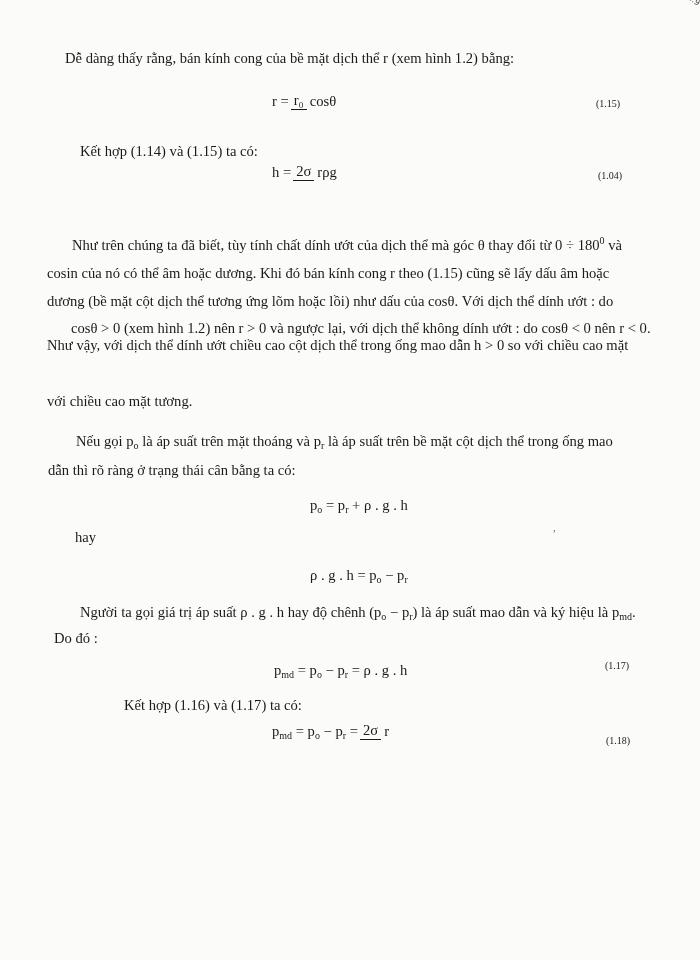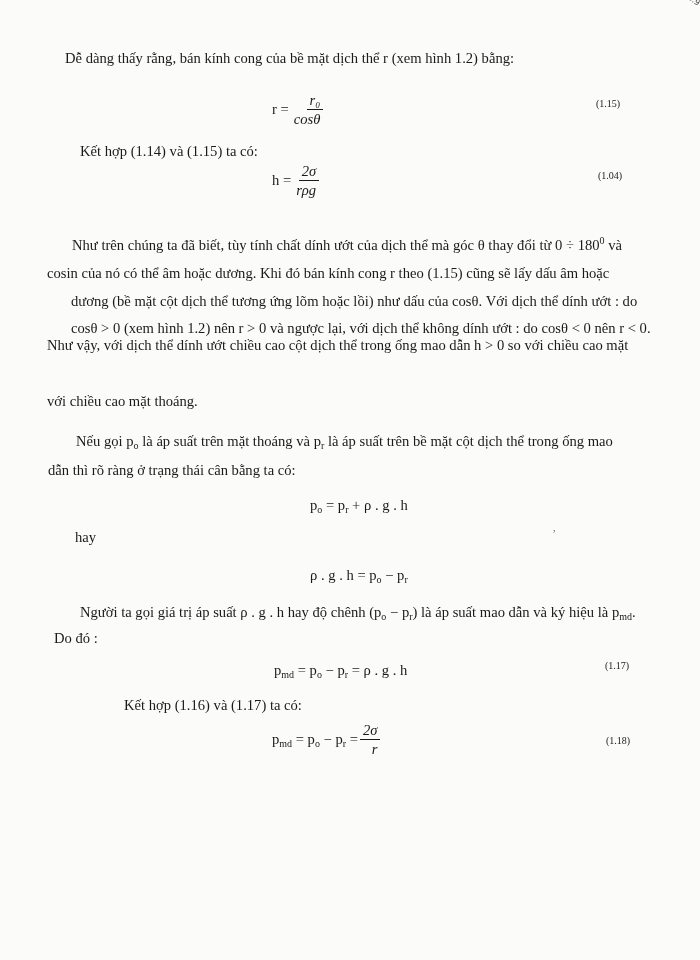--- a/index.html
+++ b/index.html
@@ -4,21 +4,21 @@
   <style>
     html, body { margin: 0; padding: 0; }
     body {
       width: 700px; height: 960px; background: #fbfbf9; position: relative; overflow: hidden;
       font-family: "Liberation Serif", "DejaVu Serif", serif; color: #1a1a1a;
     }
     .page { position: absolute; left: 0; top: 0; width: 700px; height: 960px; }
     .line { position: absolute; font-size: 14.6px; white-space: nowrap; }
     .eq { position: absolute; font-size: 14.6px; white-space: nowrap; display: flex; align-items: center; }
     .eqno { position: absolute; font-size: 10px; white-space: nowrap; }
-    .frac { display: inline-flex; flex-direction: column; align-items: flex-end; vertical-align: middle; margin: 0 2px; font-style: italic; }
+    .frac { display: inline-flex; align-items: flex-start; vertical-align: middle; margin: 0 2px; }
     .frac .num { padding: 0 3px 1px 3px; border-bottom: 1px solid #1a1a1a; line-height: 16px; }
     .frac .den { padding: 1px 3px 0 3px; line-height: 16px; }
     sub { font-size: 10px; vertical-align: -3px; line-height: 0; }
     sup { font-size: 10px; vertical-align: 6px; line-height: 0; }
     .stamp {
       position: absolute; right: -8px; top: -6px; width: 44px; height: 44px;
       font-size: 8px; color: #444; transform: rotate(35deg); font-family: "DejaVu Sans", sans-serif;
     }
     .speck { position: absolute; font-size: 10px; color: #555; }
   </style>
@@ -46,24 +46,24 @@
     <span>h =</span>
     <span class="frac">
       <span class="num">2σ</span>
       <span class="den">rρg</span>
     </span>
   </div>
   <div class="eqno" style="left:598px; top:170px;">(1.04)</div>
 
   <div class="line" style="left:72px; top:237px;"><span>Như trên chúng ta đã biết, tùy tính chất dính ướt của dịch thể mà góc θ thay đổi từ 0 ÷ 180</span><sup>0</sup><span> và</span></div>
   <div class="line" style="left:47px; top:265px;">cosin của nó có thể âm hoặc dương. Khi đó bán kính cong r theo (1.15) cũng sẽ lấy dấu âm hoặc</div>
-  <div class="line" style="left:47px; top:293px;margin-left:24px;">dương (bề mặt cột dịch thể tương ứng lõm hoặc lồi) như dấu của cosθ. Với dịch thể dính ướt : do</div>
+  <div class="line" style="left:47px; top:293px;">dương (bề mặt cột dịch thể tương ứng lõm hoặc lồi) như dấu của cosθ. Với dịch thể dính ướt : do</div>
   <div class="line" style="left:47px; top:320px;margin-left:24px;">cosθ &gt; 0 (xem hình 1.2) nên r &gt; 0 và ngược lại, với dịch thể không dính ướt : do cosθ &lt; 0 nên r &lt; 0.</div>
   <div class="line" style="left:47px; top:337px;">Như vậy, với dịch thể dính ướt chiều cao cột dịch thể trong ống mao dẫn h &gt; 0 so với chiều cao mặt</div>
-  <div class="line" style="left:47px; top:393px;">với chiều cao mặt thoáng.</div>
+  <div class="line" style="left:47px; top:393px;">với chiều cao mặt tương.</div>
 
   <div class="line" style="left:76px; top:433px;"><span>Nếu gọi p</span><sub>o</sub><span> là áp suất trên mặt thoáng và p</span><sub>r</sub><span> là áp suất trên bề mặt cột dịch thể trong ống mao</span></div>
   <div class="line" style="left:48px; top:462px;">dẫn thì rõ ràng ở trạng thái cân bằng ta có:</div>
 
   <div class="eq" style="left:310px; top:497px;">
     <span><span>p</span><sub>o</sub><span> = p</span><sub>r</sub><span> + ρ . g . h</span></span>
   </div>
 
   <div class="line" style="left:75px; top:529px;">hay</div>
   <div class="speck" style="left:553px; top:522px;">,</div>

